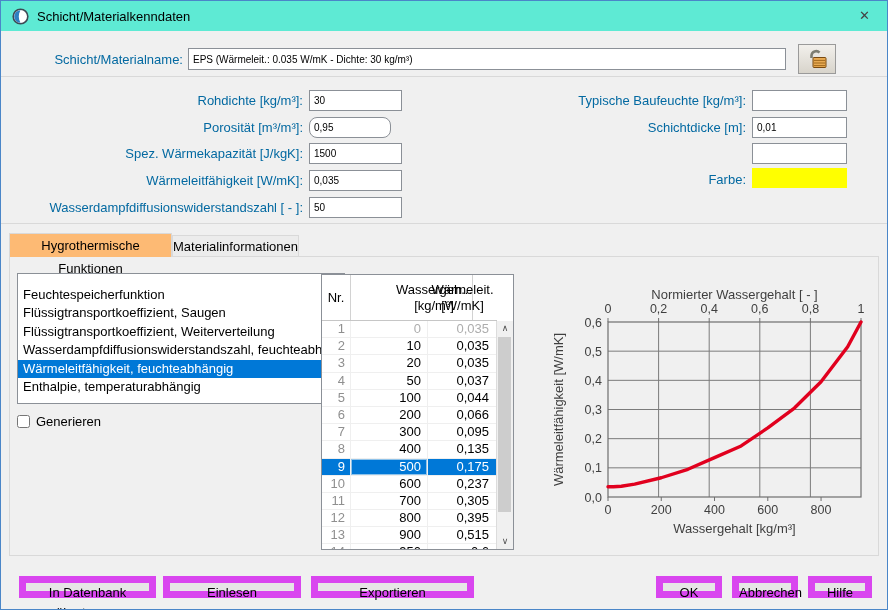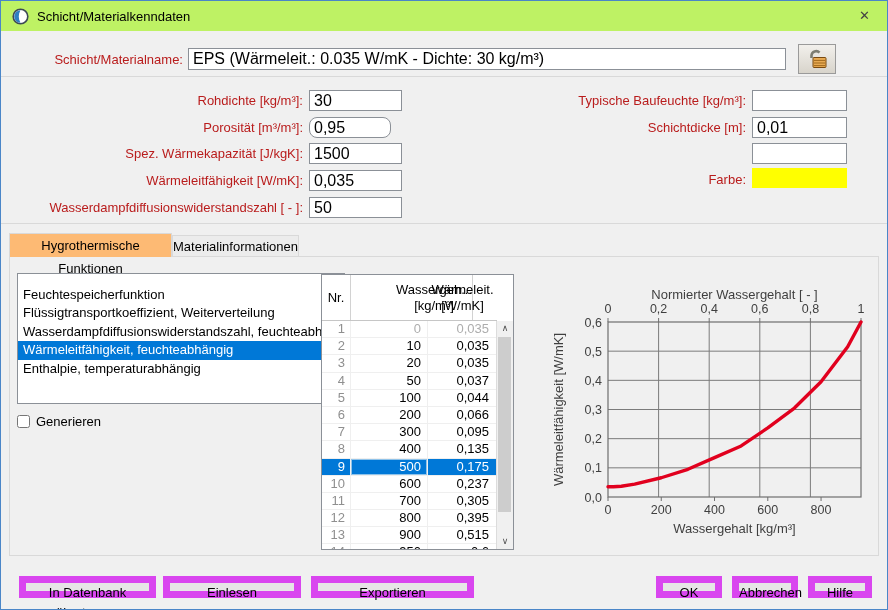--- a/index.html
+++ b/index.html
@@ -1,23 +1,23 @@
 <!DOCTYPE html>
 <html><head>
 <meta charset="utf-8">
 <style>
   html,body{margin:0;padding:0;background:#fff;}
   body{font-family:"Liberation Sans",sans-serif;font-size:13px;color:#000;}
   .window{position:relative;width:886px;height:608px;border:1px solid #4a86c8;background:#f0f0f0;overflow:hidden;}
-  .titlebar{position:absolute;left:0;top:0;right:0;height:30px;background:#bef264;}
+  .titlebar{position:absolute;left:0;top:0;right:0;height:30px;background:#5eead4;}
   .app-icon{position:absolute;left:11px;top:7px;width:17px;height:17px;}
   .title-text{position:absolute;left:36px;top:8px;font-size:13px;color:#000;}
   .close-btn{position:absolute;right:0;top:0;width:45px;height:30px;text-align:center;line-height:30px;font-size:13px;color:#444;cursor:default;}
-  .lbl{position:absolute;white-space:nowrap;color:#b91c1c;}
-  .tb{position:absolute;box-sizing:border-box;border:1px solid #8b9097;background:#fff;font-family:"Liberation Sans",sans-serif;font-size:16px;padding:0 4px;color:#000;}
+  .lbl{position:absolute;white-space:nowrap;color:#0369a1;}
+  .tb{position:absolute;box-sizing:border-box;border:1px solid #8b9097;background:#fff;font-family:"Liberation Sans",sans-serif;font-size:10px;padding:0 4px;color:#000;}
   .divider{position:absolute;left:0;right:0;height:1px;background:#d9d9d9;}
   .lock-btn{position:absolute;left:797px;top:43px;width:38px;height:30px;box-sizing:border-box;border:1px solid #9a9a9a;background:linear-gradient(#f2f0ec,#d8d4cb);display:flex;align-items:center;justify-content:center;}
   .swatch{position:absolute;left:751px;top:167px;width:95px;height:20px;}
   
   .tab{position:absolute;box-sizing:border-box;text-align:center;font-size:13px;}
   .tab.active{left:8px;top:232px;width:163px;height:24px;background:#fdba74;border:1px solid #d9d9d9;border-bottom:none;line-height:23px;z-index:3;}
   .tab.inactive{left:171px;top:234px;width:127px;height:22px;background:#ececec;border:1px solid #d9d9d9;line-height:21px;z-index:1;}
   .tabpanel{position:absolute;left:8px;top:255px;width:870px;height:300px;box-sizing:border-box;border:1px solid #d9d9d9;background:#f0f0f0;z-index:2;}
   
   .listbox{position:absolute;left:7px;top:16px;width:328px;height:131px;box-sizing:border-box;border:1px solid #8b9097;background:#fff;overflow:hidden;padding-top:12px;}
@@ -98,20 +98,21 @@
 
   <div class="divider" style="top:222px;"></div>
 
   <div class="tab active">Hygrothermische Funktionen</div>
   <div class="tab inactive">Materialinformationen</div>
 
   <div class="tabpanel">
 
     <div class="listbox">
         <div class="lbitem">Feuchtespeicherfunktion</div>
+        <div class="lbitem">Flüssigtransportkoeffizient, Saugen</div>
         <div class="lbitem">Flüssigtransportkoeffizient, Weiterverteilung</div>
         <div class="lbitem">Wasserdampfdiffusionswiderstandszahl, feuchteabhängig</div>
         <div class="lbitem sel">Wärmeleitfähigkeit, feuchteabhängig</div>
         <div class="lbitem">Enthalpie, temperaturabhängig</div>
       </div>
 
     <div class="cbrow">
       <input type="checkbox" style="">
       <span>Generieren</span>
     </div>

